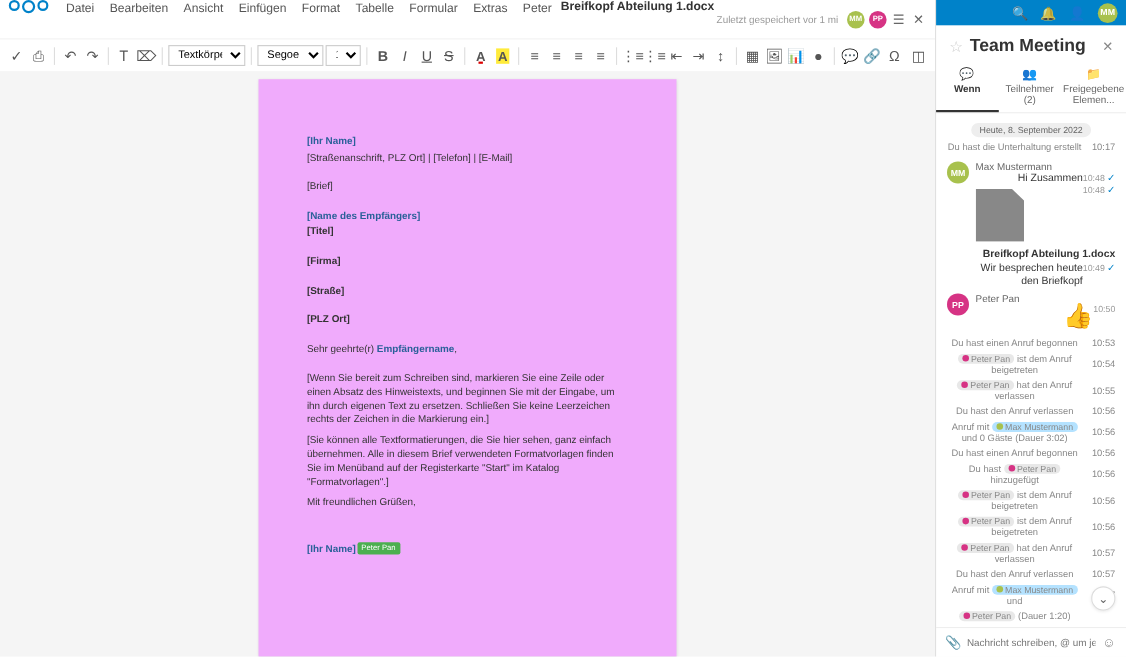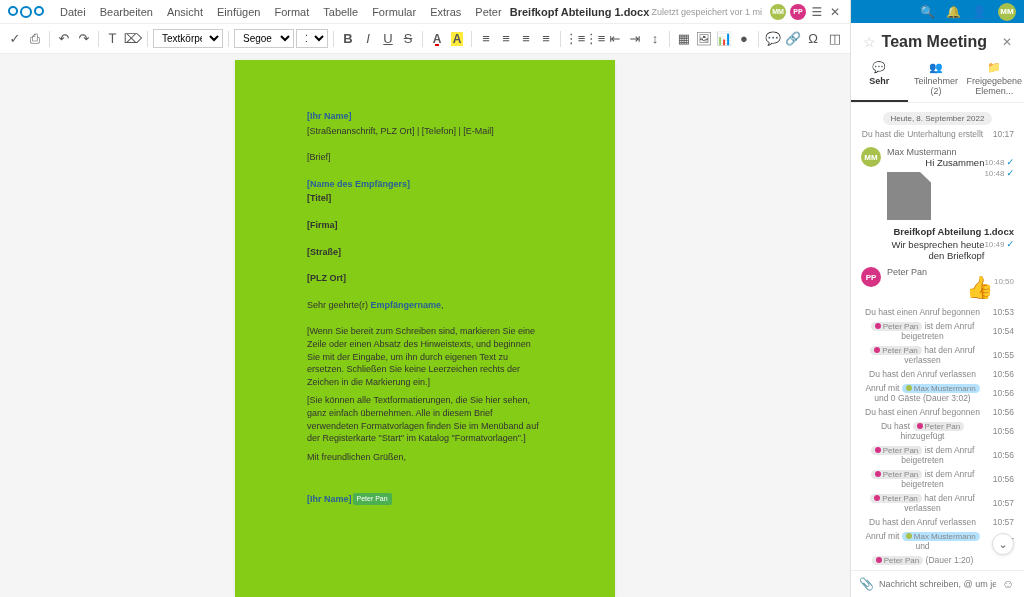--- a/index.html
+++ b/index.html
@@ -7,21 +7,21 @@
     .app { display: flex; width: 1024px; height: 597px; }
     .main { flex: 1; display: flex; flex-direction: column; }
     .sidebar { width: 232px; background: #fff; border-left: 1px solid #e0e0e0; display: flex; flex-direction: column; }
 
     
     .topbar { height: 23px; background: #0082c9; display: flex; align-items: center; justify-content: flex-end; padding: 0 8px; gap: 12px; }
     .topbar-icon { width: 14px; height: 14px; color: #fff; opacity: 0.8; cursor: pointer; }
     .topbar-avatar { width: 18px; height: 18px; border-radius: 50%; background: #a8c14d; font-size: 8px; color: #fff; display: flex; align-items: center; justify-content: center; font-weight: 600; }
 
     
-    .menubar { height: 24px; background: #fff; display: flex; align-items: center; padding: 0 8px; border-bottom: 1px solid #eee; gap: 2px; }
+    .menubar { height: 36px; background: #fff; display: flex; padding: 0 8px; border-bottom: 1px solid #eee; gap: 2px; }
     .logo { display: flex; gap: 2px; margin-right: 8px; }
     .logo-c { width: 10px; height: 10px; border: 2px solid #0082c9; border-radius: 50%; }
     .menu-item { font-size: 11px; color: #555; padding: 2px 6px; cursor: pointer; }
     .doc-title { flex: 1; text-align: center; font-size: 11px; font-weight: 600; color: #333; }
     .saved-status { font-size: 9px; color: #999; margin-right: 4px; }
     .avatar-sm { width: 16px; height: 16px; border-radius: 50%; font-size: 7px; color: #fff; display: inline-flex; align-items: center; justify-content: center; font-weight: 600; }
     .avatar-mm { background: #a8c14d; }
     .avatar-pp { background: #d63384; }
     .menubar-right { display: flex; align-items: center; gap: 4px; }
     .mb-icon { width: 14px; height: 14px; color: #666; cursor: pointer; display: flex; align-items: center; justify-content: center; }
@@ -34,21 +34,21 @@
     .tb-icon.bold { font-weight: bold; }
     .tb-icon.italic { font-style: italic; }
     .tb-icon.underline { text-decoration: underline; }
     .tb-icon.strike { text-decoration: line-through; }
     .color-a { position: relative; font-size: 12px; font-weight: 600; }
     .color-a::after { content: ''; position: absolute; bottom: 0; left: 2px; right: 2px; height: 2px; background: #d00; }
     .color-h { position: relative; font-size: 12px; font-weight: 600; background: #ffeb3b; padding: 0 2px; }
 
     
     .canvas { flex: 1; background: #f5f5f5; overflow: auto; display: flex; justify-content: center; padding-top: 6px; }
-    .page { width: 380px; background: #84cc16; box-shadow: 0 1px 3px rgba(0,0,0,0.1); padding: 50px 72px; font-size: 9px; line-height: 1.4; color: #333; }
+    .page { width: 380px; background: #f0abfc; box-shadow: 0 1px 3px rgba(0,0,0,0.1); padding: 50px 44px; font-size: 9px; line-height: 1.4; color: #333; }
     .page .blue { color: #2a6099; font-weight: 600; }
     .page p { margin-bottom: 2px; }
     .page .gap { margin-top: 14px; }
     .cursor-tag { display: inline-block; background: #4caf50; color: #fff; font-size: 7px; padding: 1px 4px; border-radius: 2px; vertical-align: top; margin-left: 1px; }
 
     
     .chat-header { display: flex; align-items: center; padding: 10px 12px 6px; gap: 6px; }
     .chat-header .star { color: #ccc; font-size: 14px; cursor: pointer; }
     .chat-header h2 { font-size: 16px; font-weight: 700; flex: 1; }
     .chat-header .close { color: #888; font-size: 12px; cursor: pointer; }
@@ -190,21 +190,21 @@
       <span class="topbar-icon">🔔</span>
       <span class="topbar-icon">👤</span>
       <span class="topbar-avatar">MM</span>
     </div>
     <div class="chat-header">
       <span class="star">☆</span>
       <h2>Team Meeting</h2>
       <span class="close">✕</span>
     </div>
     <div class="chat-tabs">
-      <div class="chat-tab active"><span class="chat-tab-icon">💬</span><span>Sehr</span></div>
+      <div class="chat-tab active"><span class="chat-tab-icon">💬</span><span>Wenn</span></div>
       <div class="chat-tab"><span class="chat-tab-icon">👥</span><span>Teilnehmer (2)</span></div>
       <div class="chat-tab"><span class="chat-tab-icon">📁</span><span>Freigegebene Elemen...</span></div>
     </div>
     <div class="chat-body">
       <div class="date-pill"><span>Heute, 8. September 2022</span></div>
       <div class="sys-row">
           <span class="txt">Du hast die Unterhaltung erstellt</span>
           <span class="time">10:17</span>
         </div>
 

